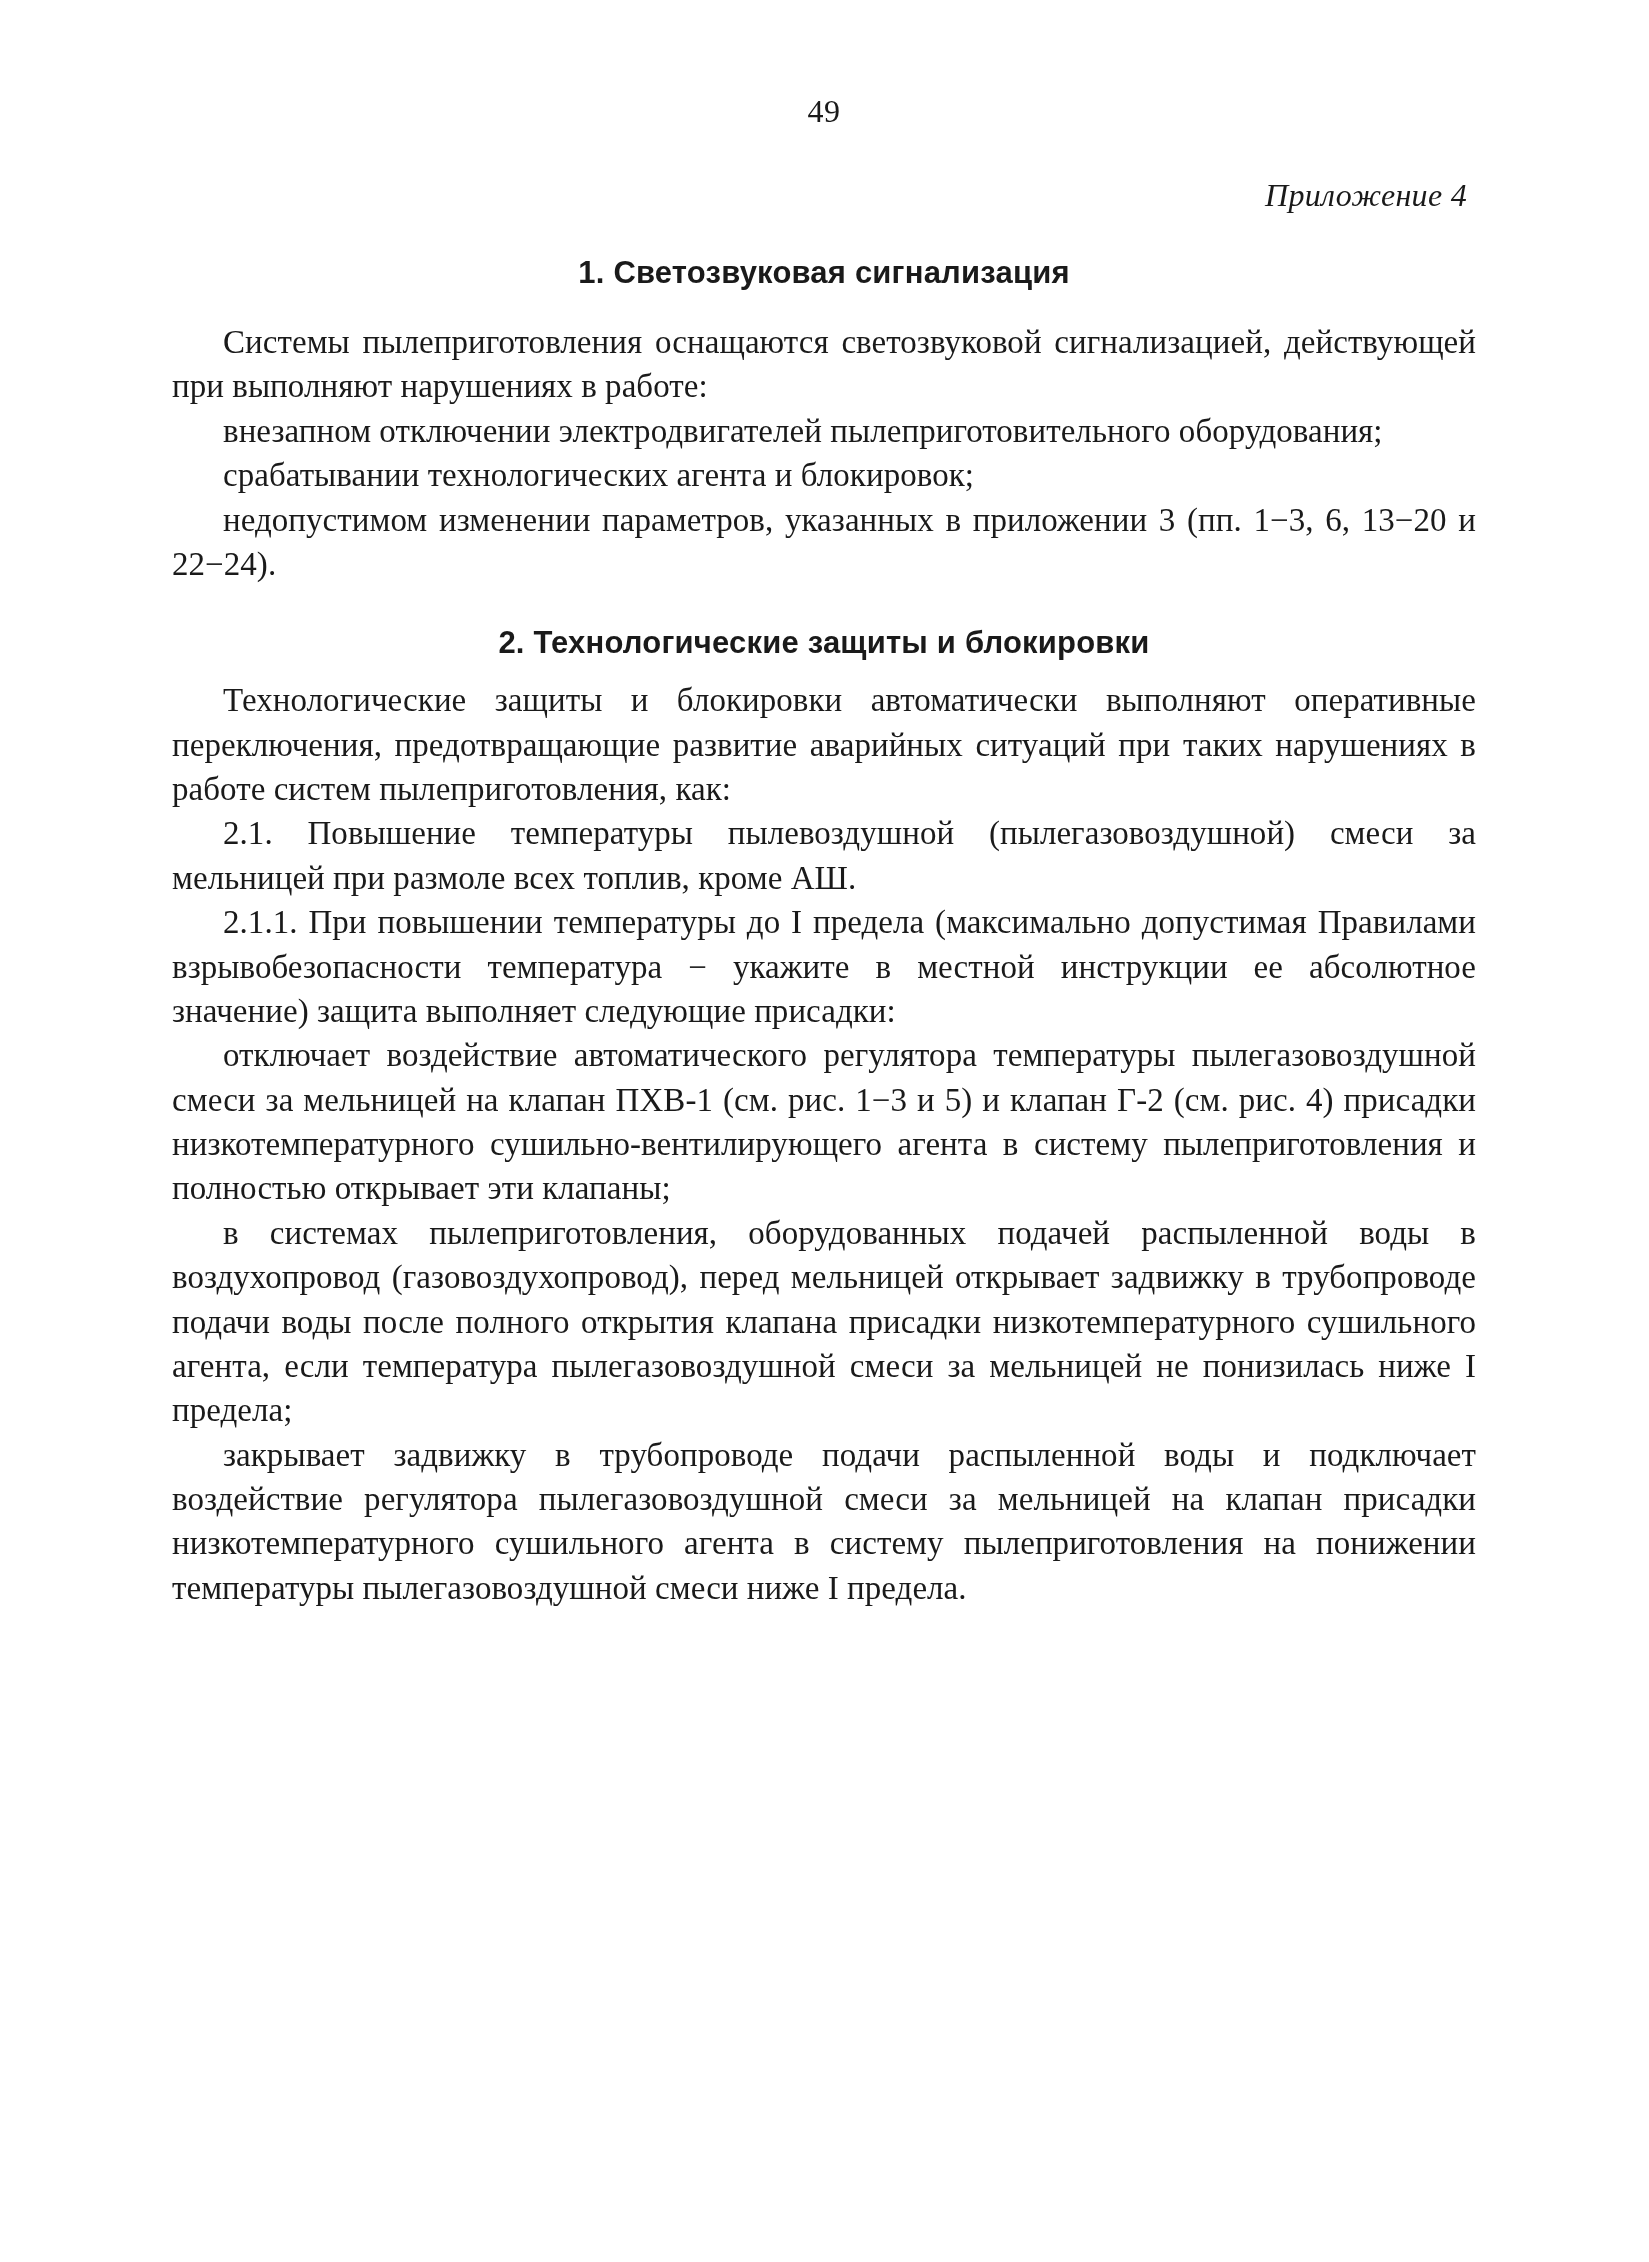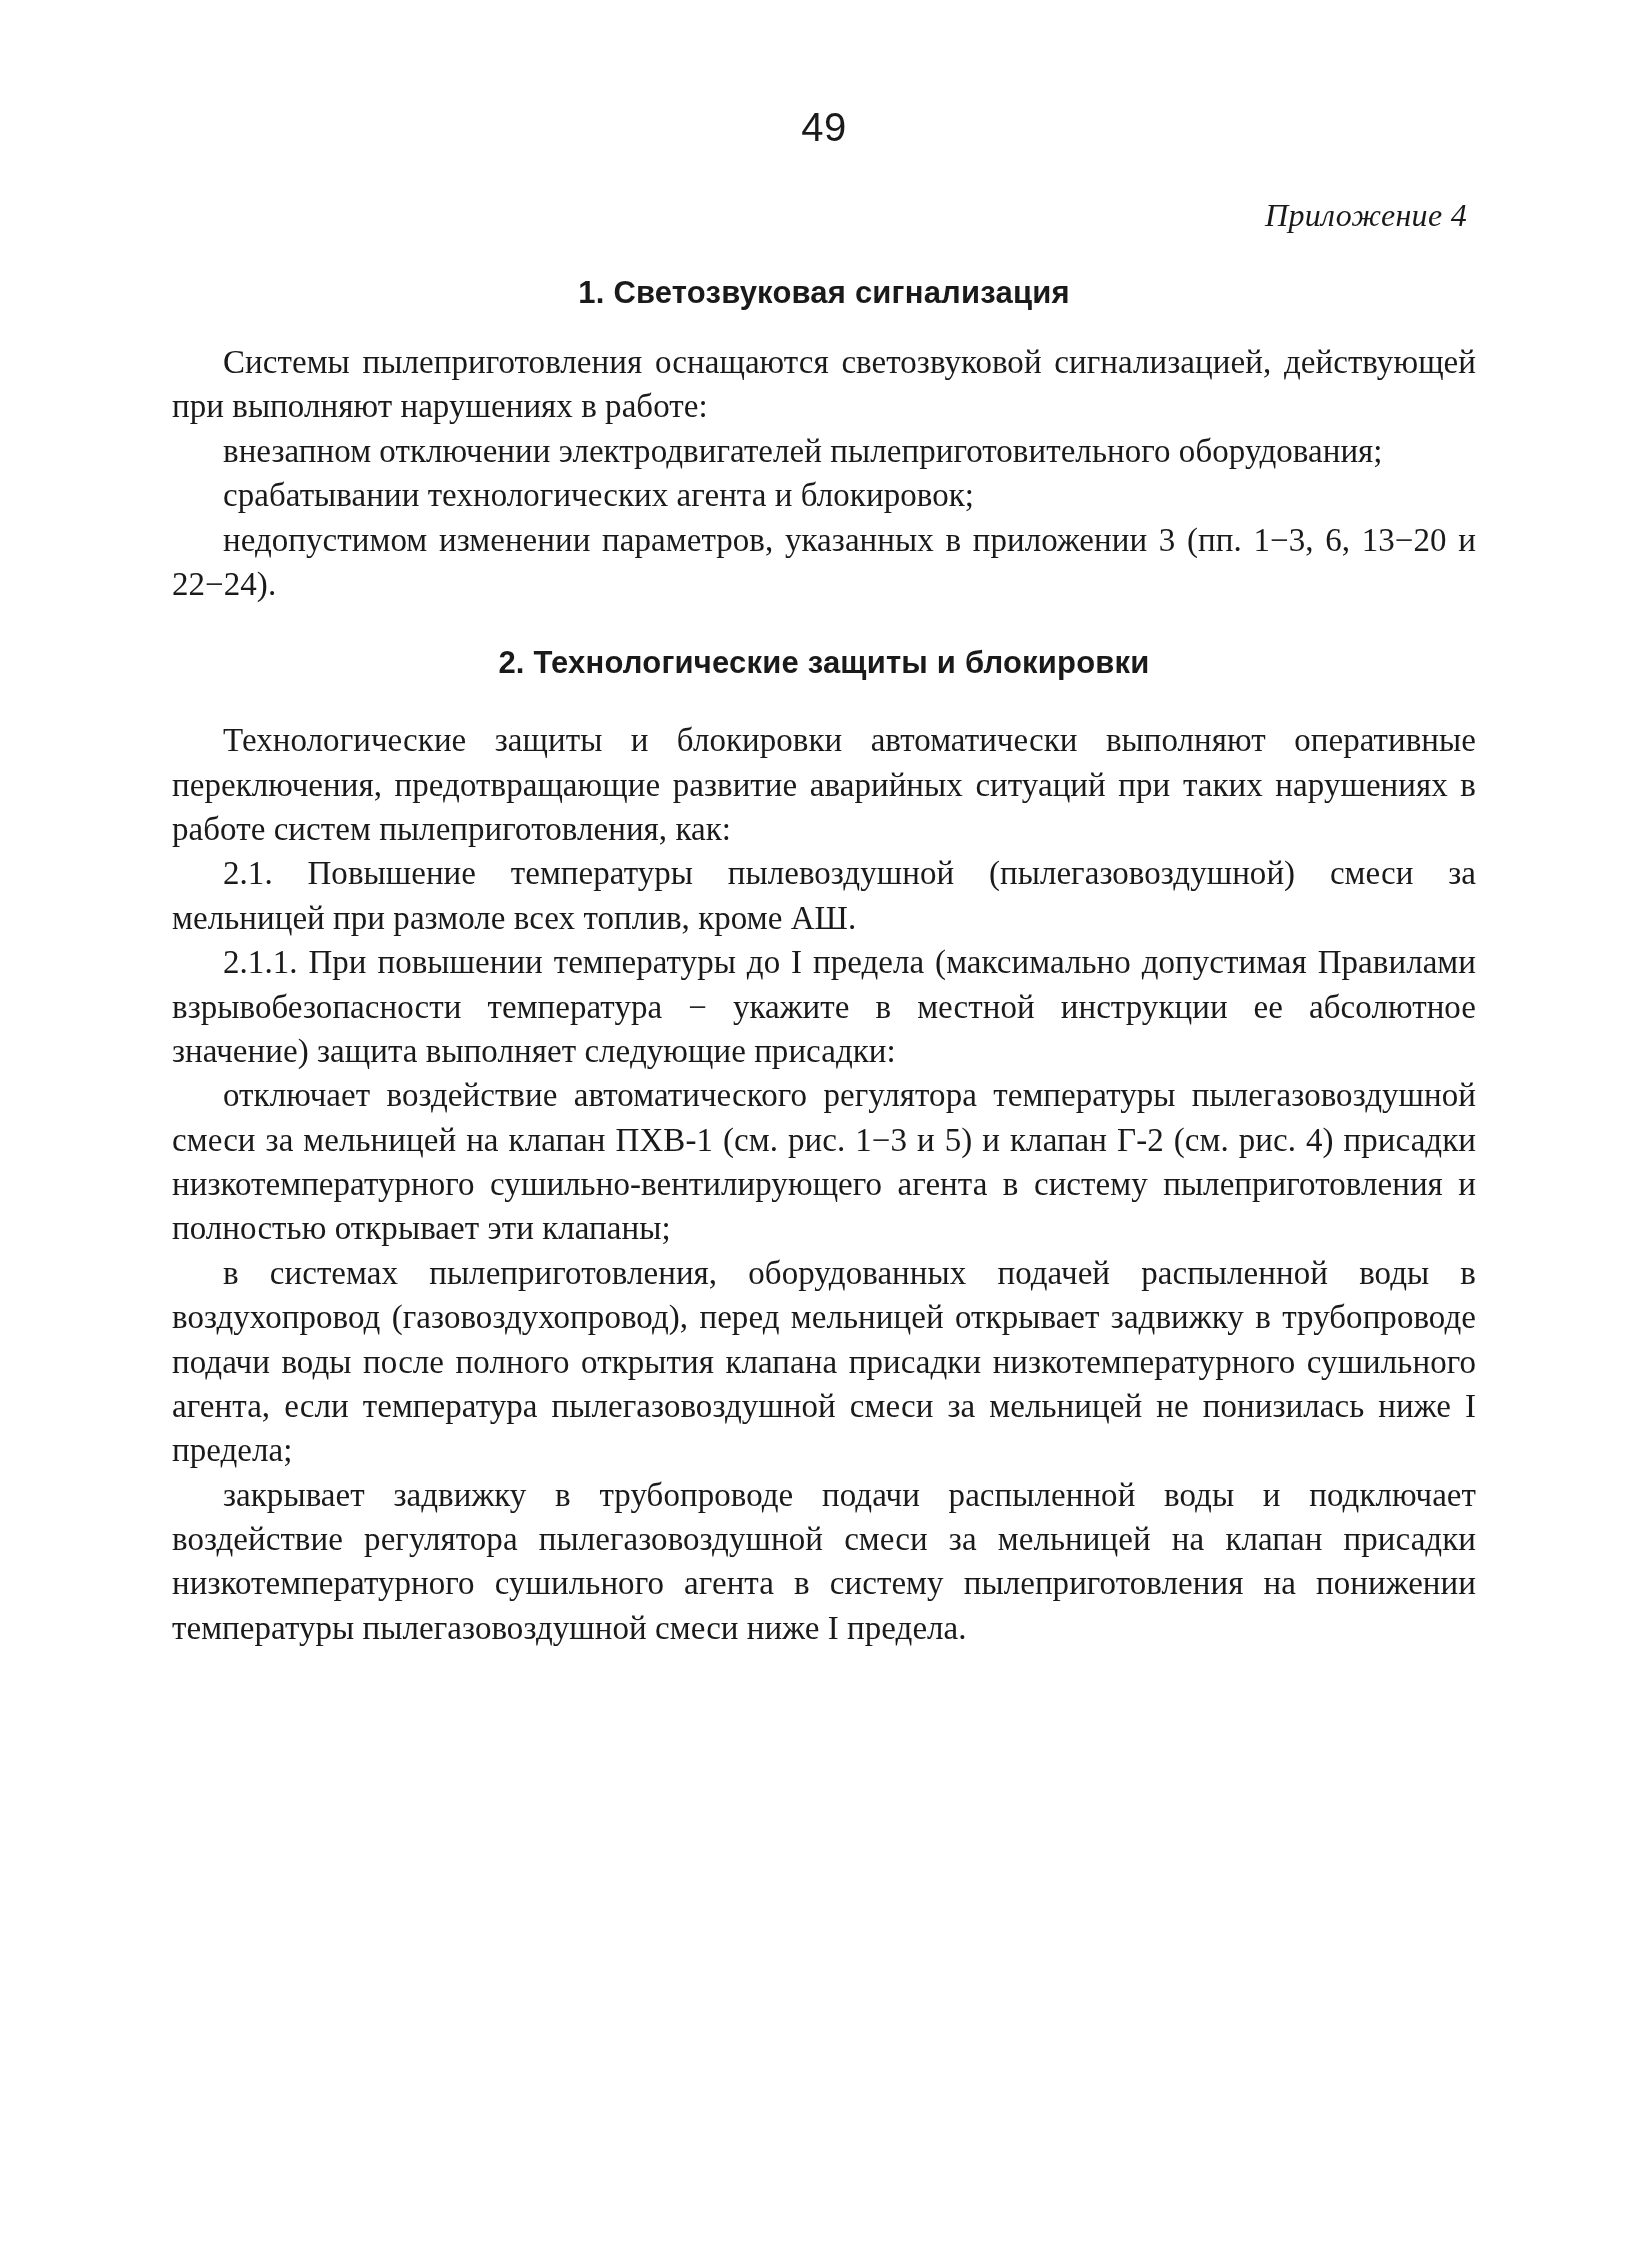--- a/index.html
+++ b/index.html
@@ -25,24 +25,24 @@
     padding: 0;
   }
   .content {
     position: absolute;
     left: 172px;
     top: 93px;
     width: 1304px;
   }
   .page-number {
     text-align: center;
-    font-size: 40px;
-    font-family: Liberation Sans, sans-serif;
+    font-size: 32px;
+    font-family: Liberation Serif, serif;
     letter-spacing: 0.5px;
-    margin: 12px 0 47px 0;
+    margin: 0 0 47px 0;
   }
   .appendix-label {
     text-align: right;
     font-style: italic;
     font-size: 32px;
     margin: 0 9px 41px 0;
     letter-spacing: 0.3px;
   }
   .doc-title {
     text-align: center;
@@ -60,21 +60,21 @@
   .section-heading {
     text-align: center;
     font-weight: bold;
     font-size: 31px;
     margin: 0 0 29px 0;
     font-family: "Liberation Sans", sans-serif;
     letter-spacing: 0.2px;
   }
   .section-heading.second {
     margin-top: 39px;
-    margin-bottom: 37px;
+    margin-bottom: 17px;
   }
   p.body {
     margin: 0;
     font-size: 33px;
     line-height: 1.345;
     text-align: justify;
     text-justify: inter-word;
     letter-spacing: 0.05px;
   }
   p.body.indent {

